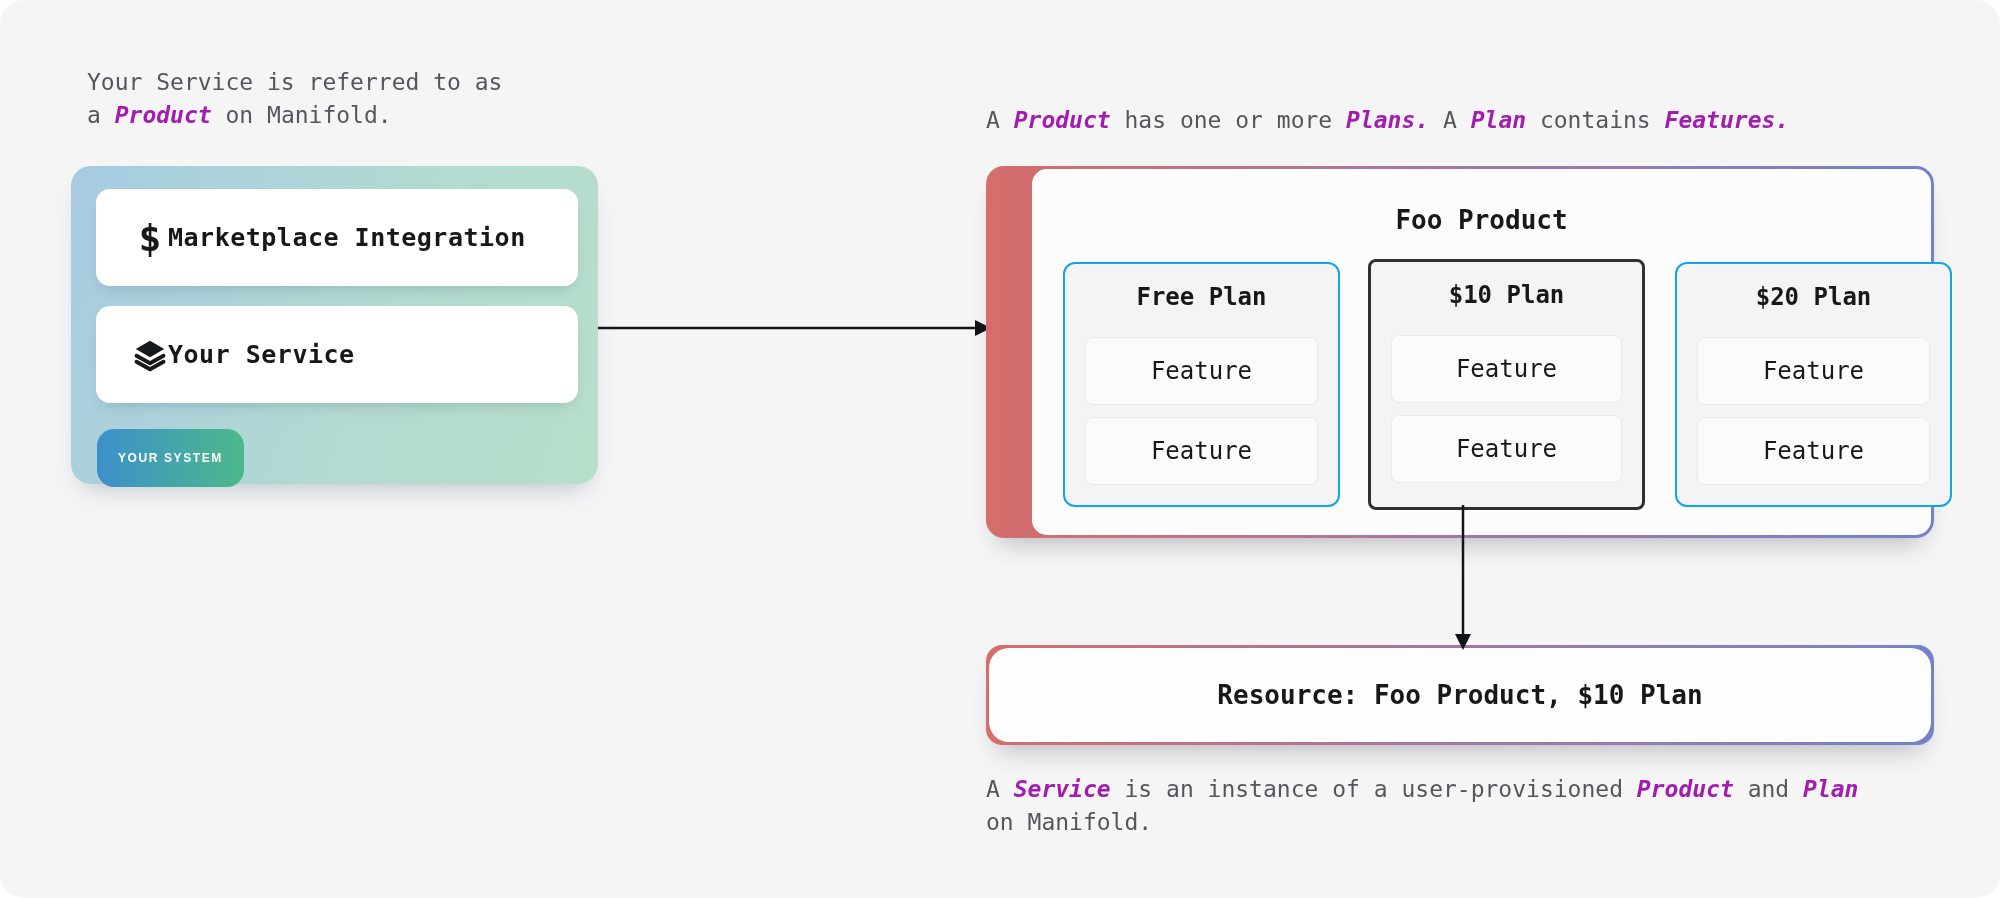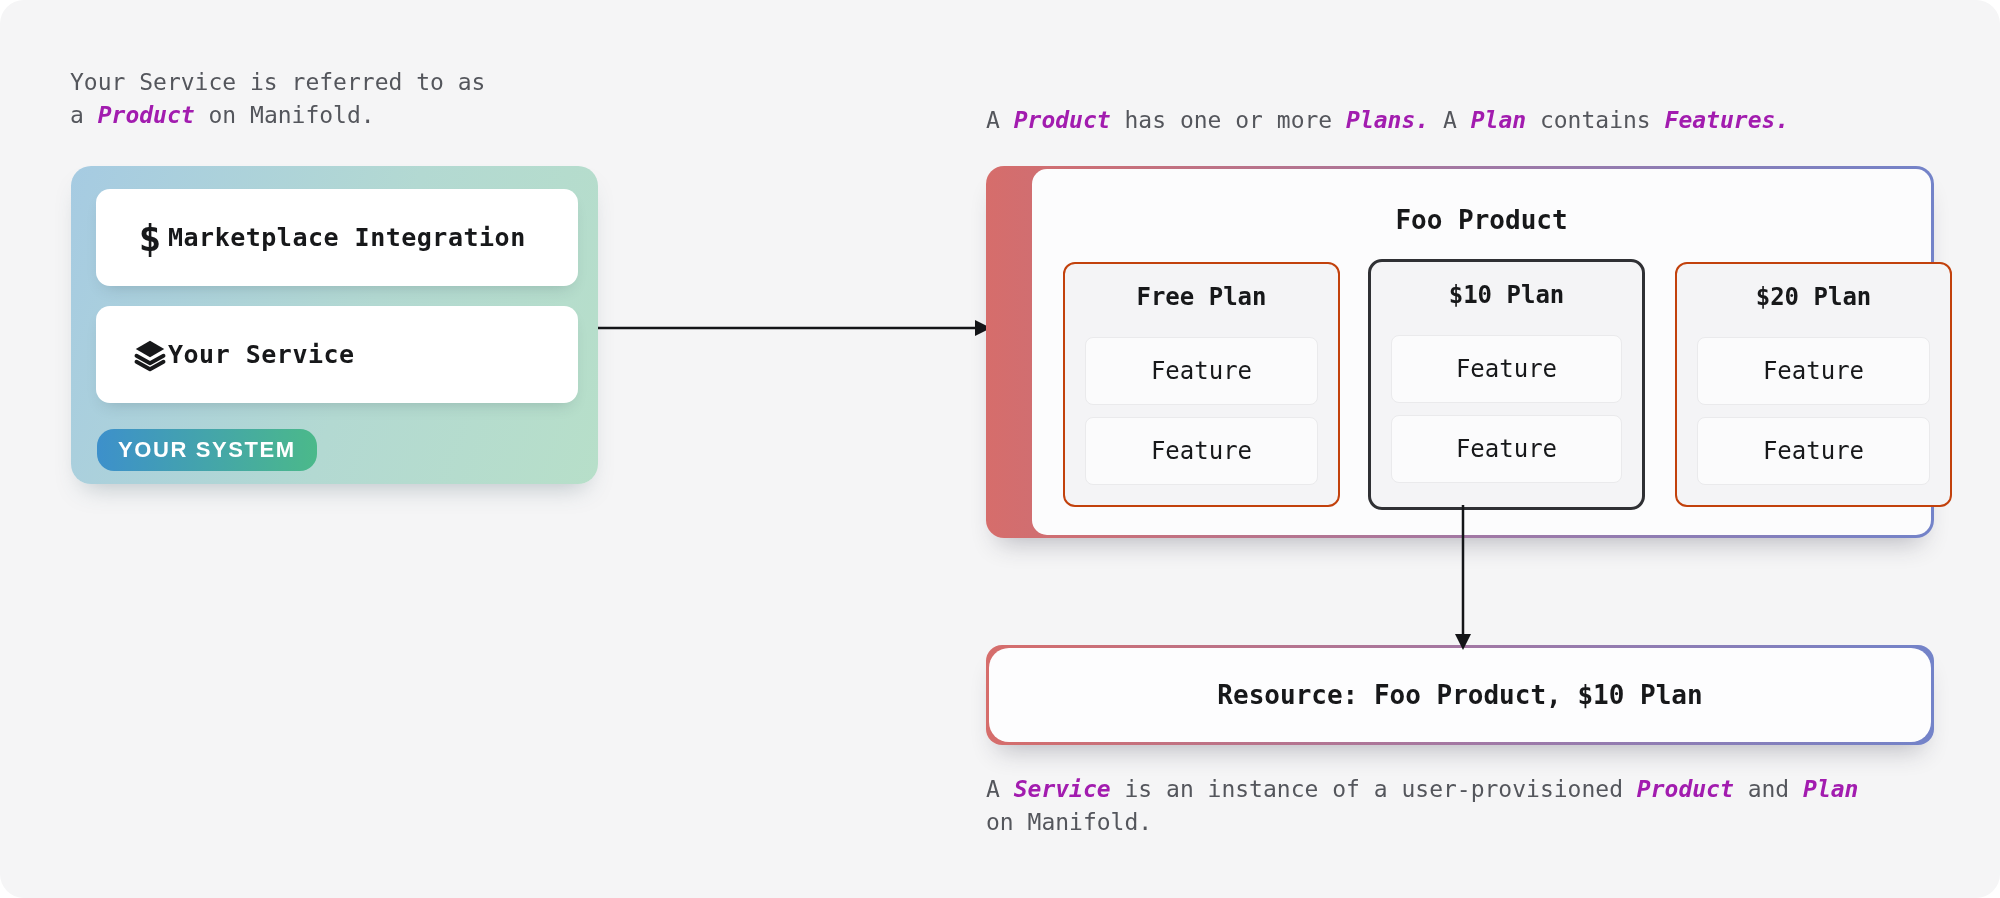--- a/index.html
+++ b/index.html
@@ -58,27 +58,27 @@
     font-size: 38px;
     font-weight: 600;
     width: 36px;
     text-align: center;
     line-height: 1;
   }
   .system-badge {
     position: absolute;
     left: 26px; top: 263px;
     height: 34px;
-    padding: 4px 21px;
+    padding: 12px 21px;
     border-radius: 17px;
     background: linear-gradient(90deg, #3d90cb 0%, #4bb98a 100%);
     color: #ffffff;
     font-family: "Liberation Sans", sans-serif;
     font-weight: bold;
-    font-size: 22px;
+    font-size: 12px;
     letter-spacing: 1.6px;
     line-height: 34px;
   }
 
   
   .arrow { position: absolute; }
   .arrow line { stroke: #141518; stroke-width: 2.5; }
   .arrow polygon { fill: #141518; }
   .arrow-down { z-index: 5; }
 
@@ -128,31 +128,31 @@
     font-weight: bold;
   }
 
   
   .plan {
     position: absolute;
     width: 277px; height: 245px;
     top: 93px;
     box-sizing: border-box;
     background: #f4f4f6;
-    border: 2px solid #c2410c;
+    border: 2px solid #0ea5e9;
     border-radius: 12px;
     padding: 18px 20px 20px;
     display: flex;
     flex-direction: column;
   }
   .plan.selected {
     top: 90px;
     height: 251px;
     border: 3px solid #2f3034;
-    border-radius: 14px;
+    border-radius: 8px;
   }
   .plan-free   { left: 31px; }
   .plan-ten    { left: 336px; }
   .plan-twenty { left: 643px; }
   .plan-title {
     height: 30px;
     line-height: 30px;
     text-align: center;
     font-size: 24px;
     font-weight: bold;
@@ -170,21 +170,21 @@
     font-size: 24px;
     font-weight: 500;
   }
   .feature + .feature { margin-top: 12px; }
 </style>
 </head>
 <body>
 
 <div class="canvas">
 
-  <div class="caption" style="left:70px; top:66px;"><span>Your Service is referred to as
+  <div class="caption" style="left:87px; top:66px;"><span>Your Service is referred to as
 a </span><strong>Product</strong><span> on Manifold.</span></div>
 
   <div class="system-box">
 
     <div class="system-card" style="top:23px;">
       <span class="dollar-glyph">$</span>
       <span class="card-label">Marketplace Integration</span>
     </div>
 
     <div class="system-card" style="top:140px;">

